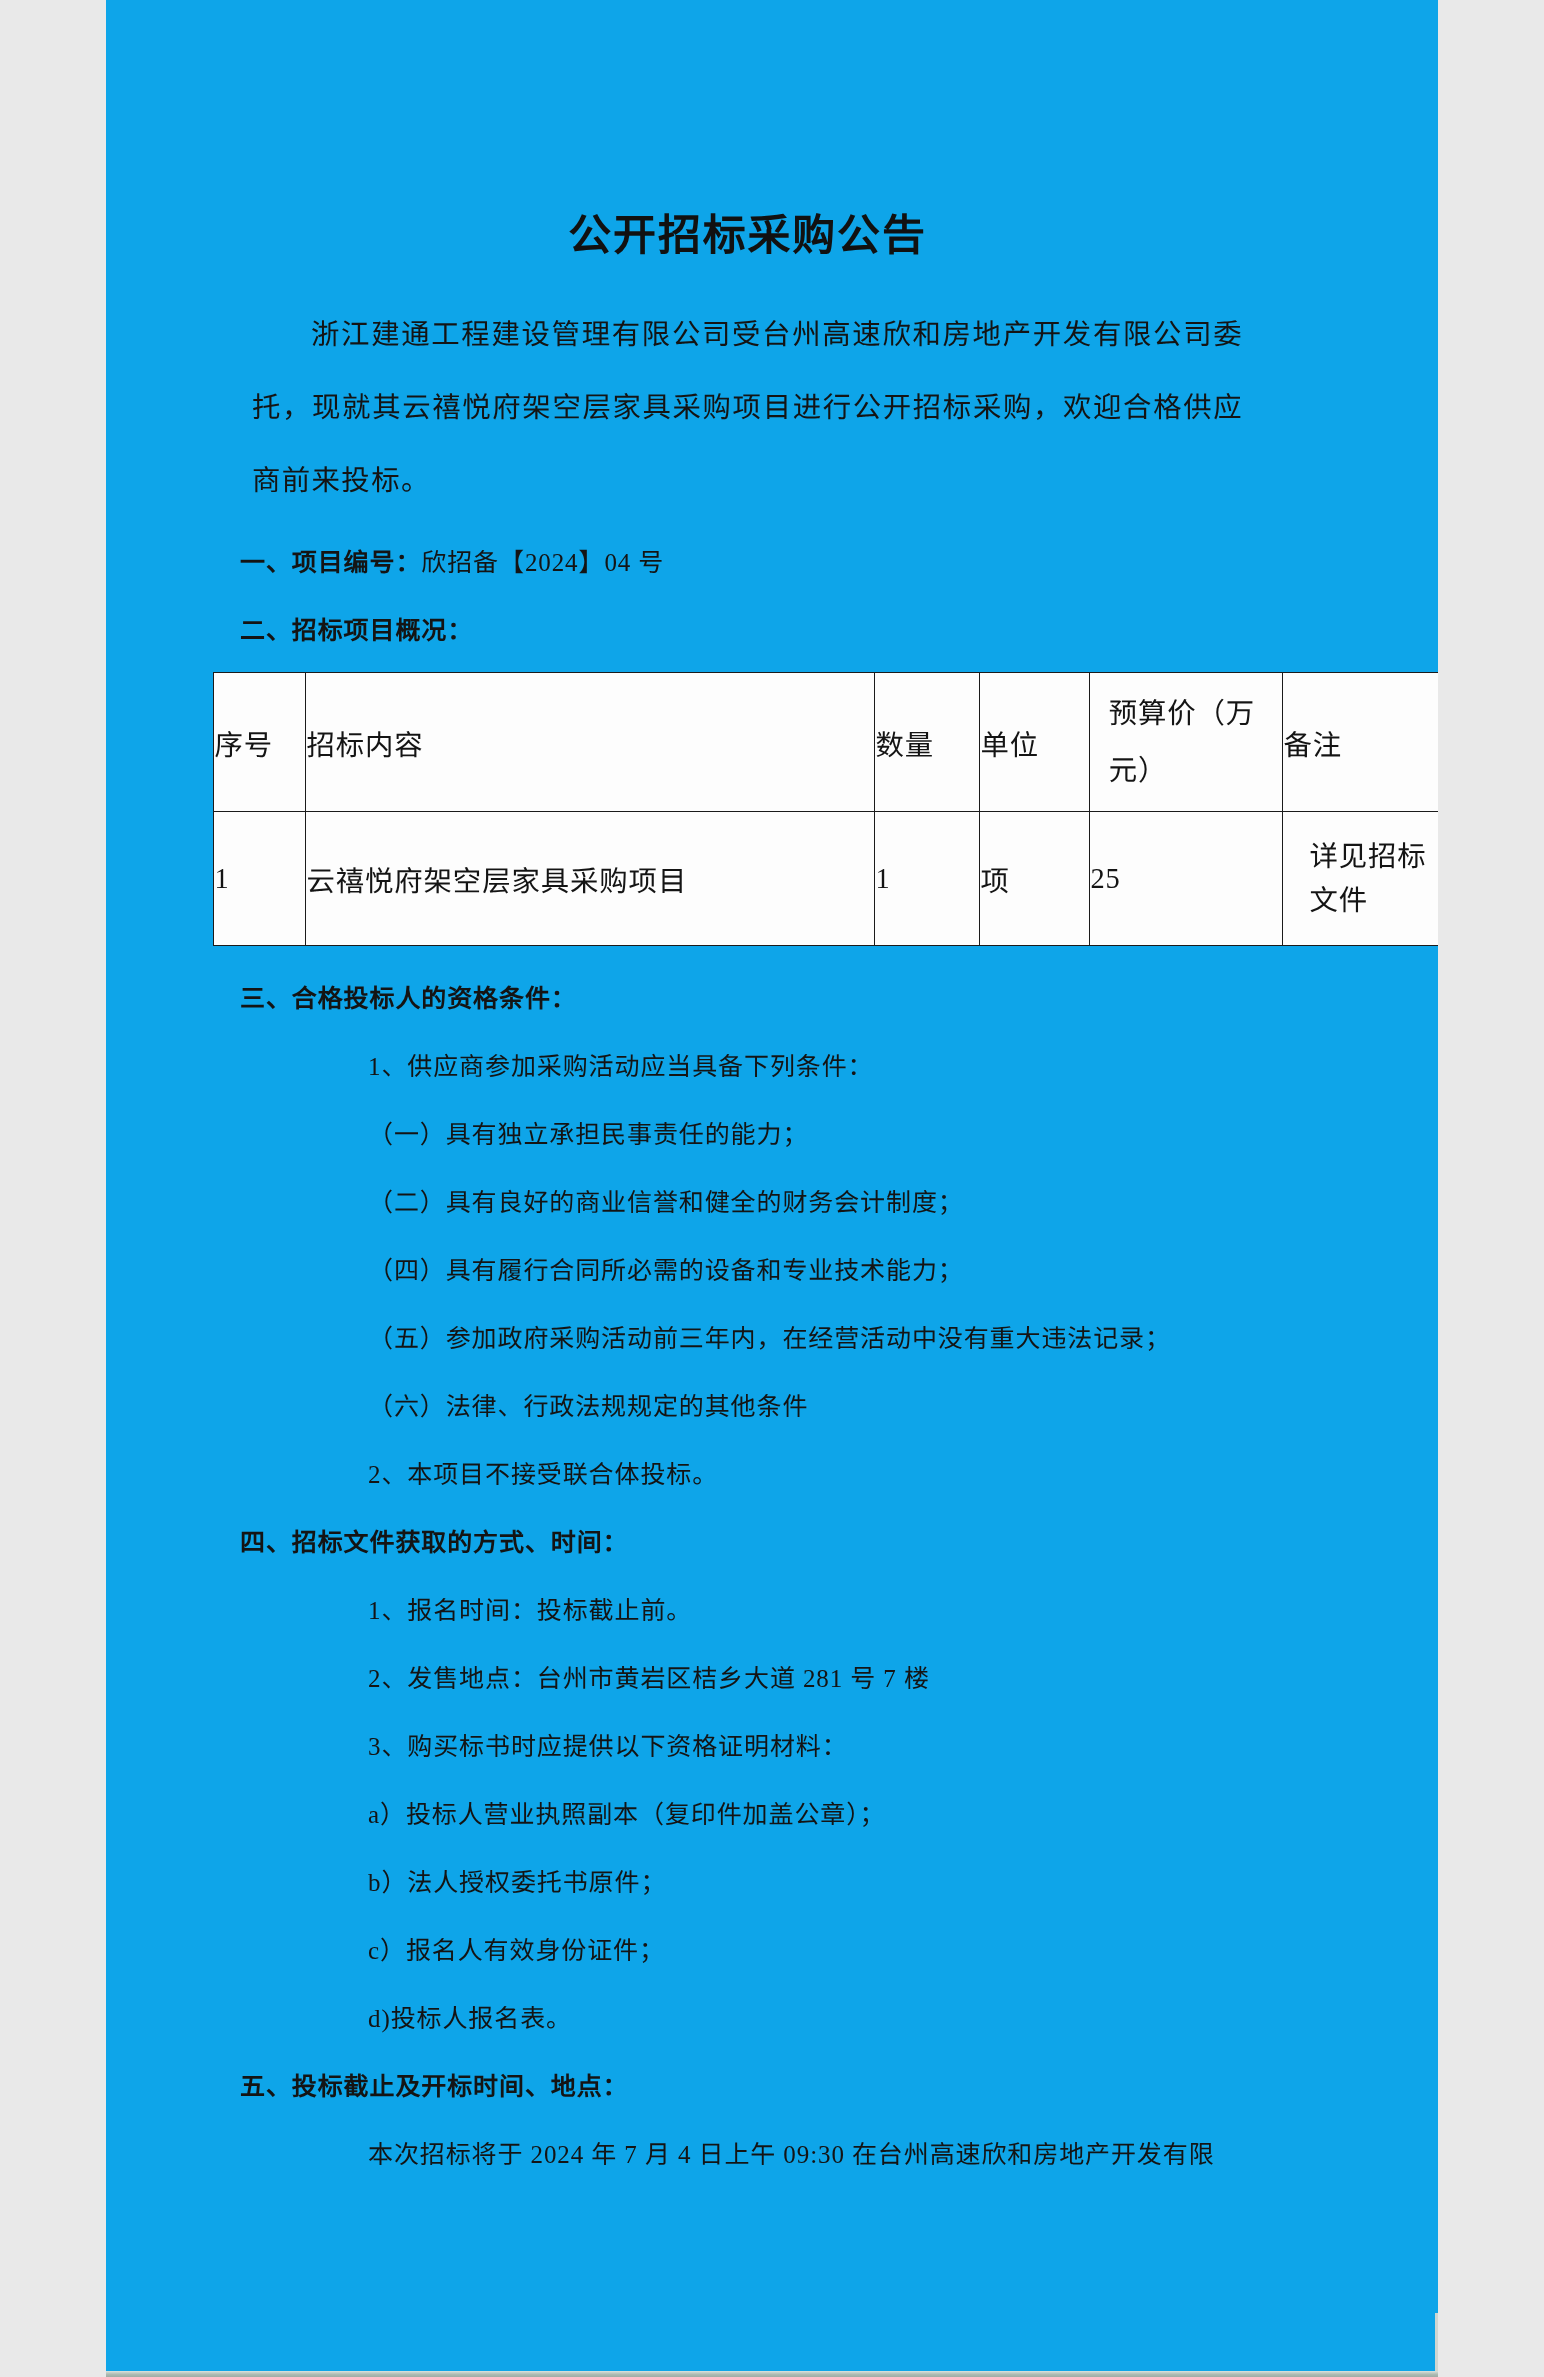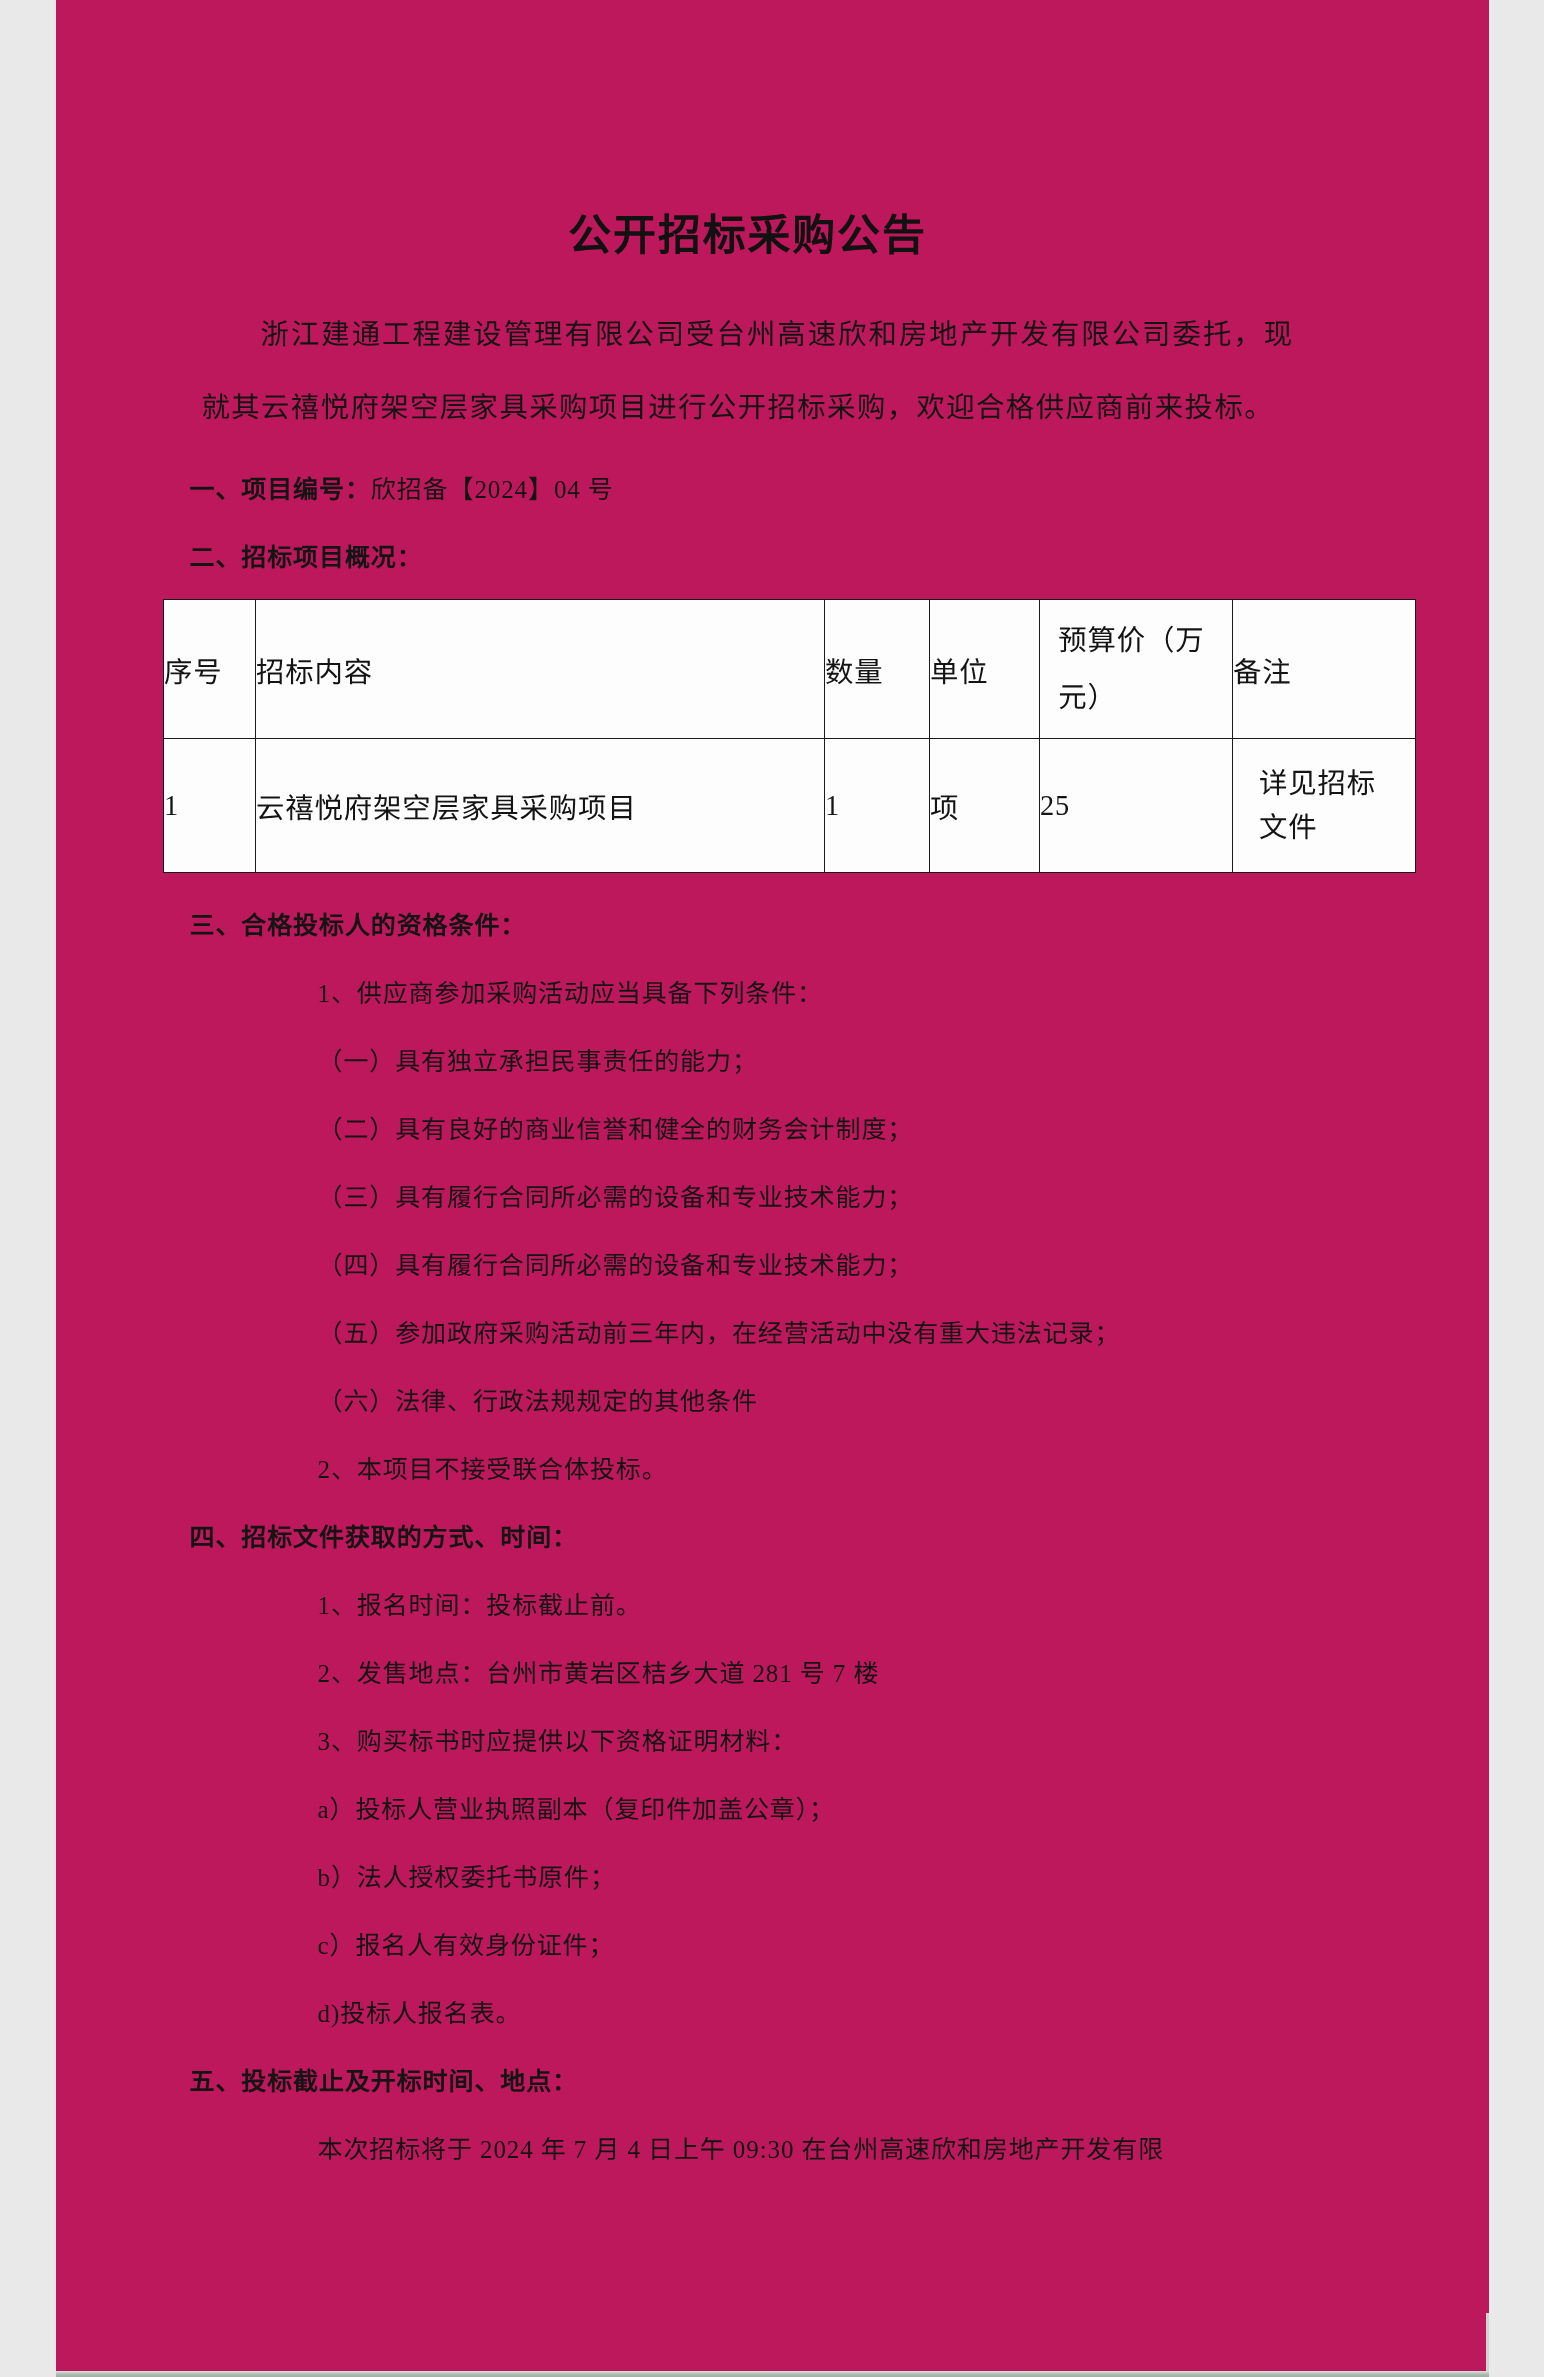--- a/index.html
+++ b/index.html
@@ -1,21 +1,21 @@
 <!DOCTYPE html>
 <html lang="zh-CN" style="font-size:14.7px"><head>
 <meta charset="utf-8">
 <style>
   html, body { margin: 0; padding: 0; background: #e9e9e9; }
   .page {
     position: relative;
-    width: 1433px;
+    width: 1332px;
     height: 2377px;
     margin: 0 auto;
-    background: #be185d;
+    background: #0ea5e9;
     color: #141414;
     font-family: "Liberation Serif", "DejaVu Serif", serif;
     overflow: hidden;
   }
   .content { padding: 0 183px 0 134px; }
 
   .doc-title {
     margin: 211px 0 39px 0;
     text-align: center;
     font-family: "Liberation Sans", "DejaVu Sans", sans-serif;
@@ -123,21 +123,20 @@
           <td>25</td>
           <td class="td-note">详见招标文件</td>
         </tr>
       </tbody>
     </table>
 
     <p class="line bold after-table">三、合格投标人的资格条件：</p>
     <p class="line sub">1、供应商参加采购活动应当具备下列条件：</p>
     <p class="line sub">（一）具有独立承担民事责任的能力；</p>
     <p class="line sub">（二）具有良好的商业信誉和健全的财务会计制度；</p>
-    <p class="line sub">（三）具有履行合同所必需的设备和专业技术能力；</p>
     <p class="line sub">（四）具有履行合同所必需的设备和专业技术能力；</p>
     <p class="line sub">（五）参加政府采购活动前三年内，在经营活动中没有重大违法记录；</p>
     <p class="line sub">（六）法律、行政法规规定的其他条件</p>
     <p class="line sub">2、本项目不接受联合体投标。</p>
 
     <p class="line bold">四、招标文件获取的方式、时间：</p>
     <p class="line sub">1、报名时间：投标截止前。</p>
     <p class="line sub">2、发售地点：台州市黄岩区桔乡大道 281 号 7 楼</p>
     <p class="line sub">3、购买标书时应提供以下资格证明材料：</p>
     <p class="line sub">a）投标人营业执照副本（复印件加盖公章）；</p>

